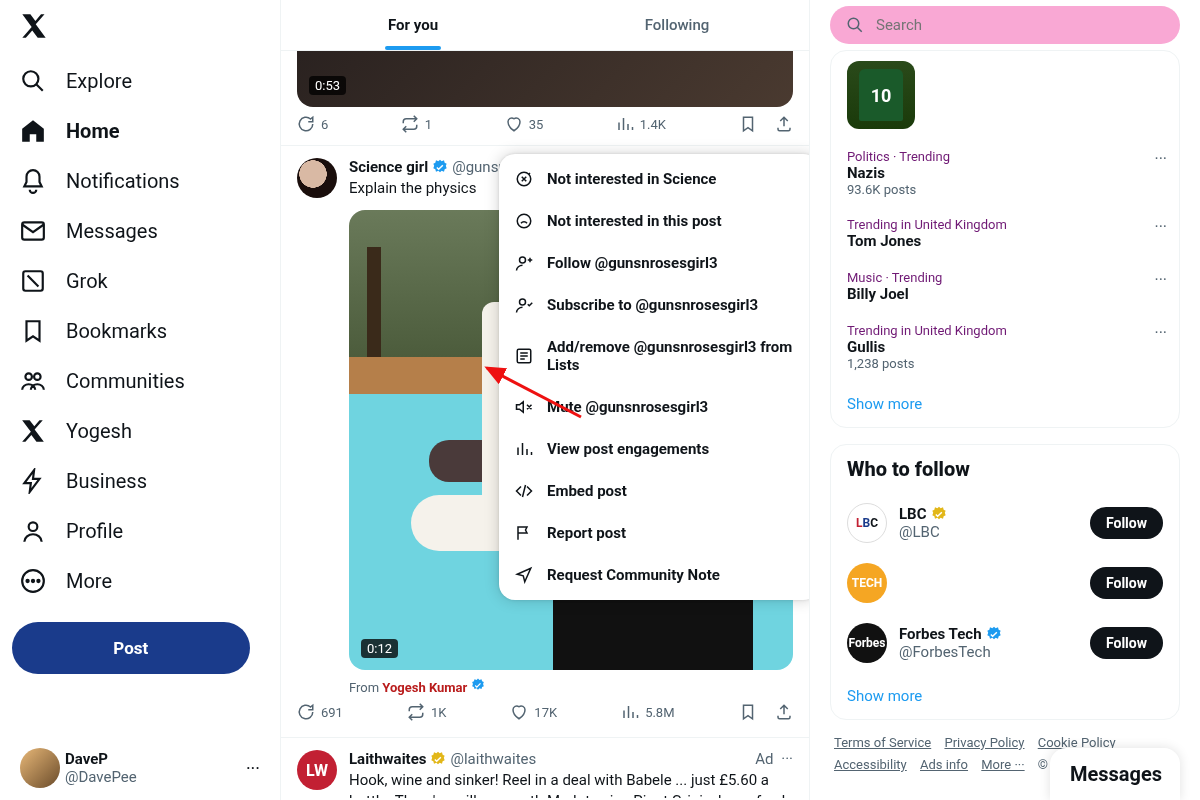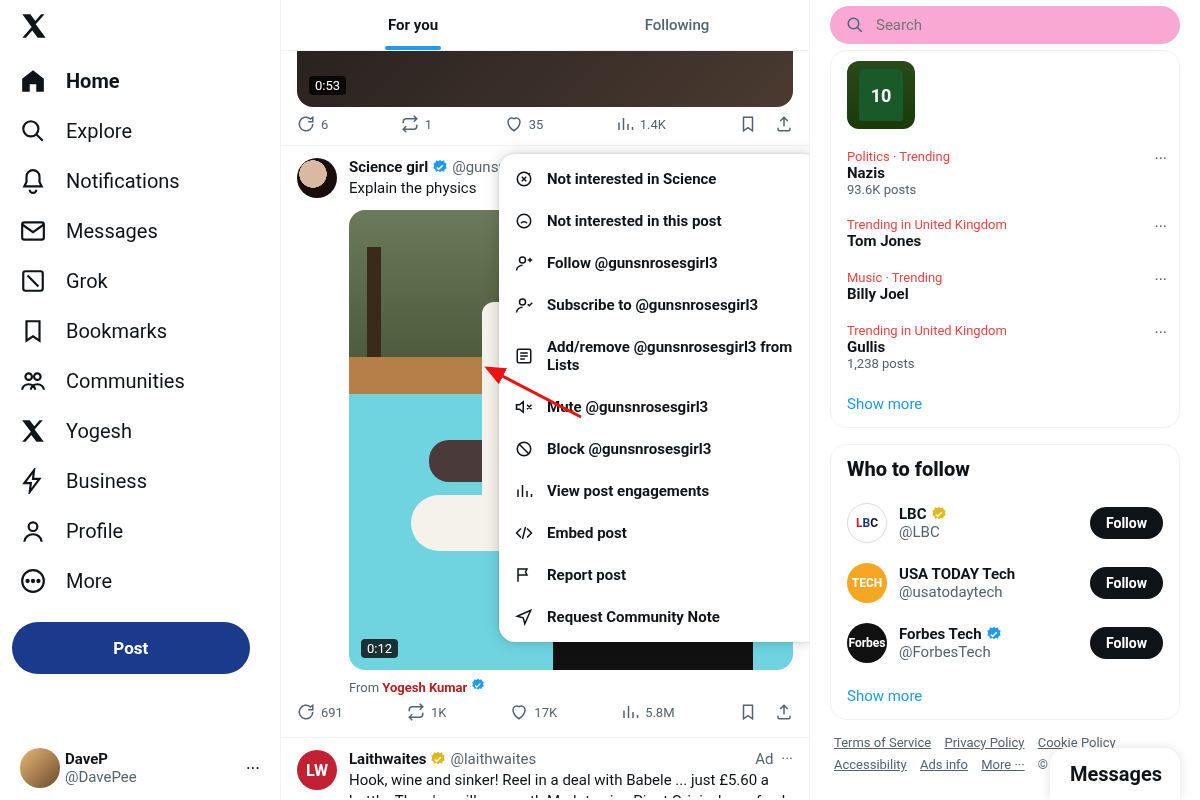--- a/index.html
+++ b/index.html
@@ -63,21 +63,21 @@
 .right { width: 390px; padding: 0 20px; overflow: hidden; }
 .search-wrap { padding: 6px 0; }
 .search { display: flex; align-items: center; background: #f9a8d4; border-radius: 9999px; padding: 10px 16px; gap: 12px; }
 .search input { border: none; background: transparent; font-size: 15px; outline: none; flex: 1; }
 .trend-card, .who-card { background: #fff; border: 1px solid #eff3f4; border-radius: 16px; margin-top: 0; }
 .trend-row { display: flex; gap: 12px; padding: 10px 16px; }
 .trend-thumb { width: 68px; height: 68px; border-radius: 12px; background: linear-gradient(#2a4a1a,#1a3a0a); display:flex; align-items:center; justify-content:center;}
 .jersey { width: 44px; height: 52px; background: #1a5a2a; border-radius: 6px 6px 2px 2px; color: #fff; font-weight: 700; display:flex; align-items:center; justify-content:center; font-size:18px; }
 .trend-meta { color: #536471; font-size: 13px; }
 .trend-item { padding: 10px 16px; position: relative; }
-.trend-cat { color: #ef4444; font-size: 13px; }
+.trend-cat { color: #701a75; font-size: 13px; }
 .trend-name { font-weight: 700; font-size: 15px; }
 .trend-count { color: #536471; font-size: 13px; }
 .trend-more { position: absolute; right: 12px; top: 10px; color: #536471; }
 .show-more { color: #1d9bf0; padding: 14px 16px; font-size: 15px; cursor: pointer; }
 .who-card { margin-top: 16px; }
 .who-title { font-size: 20px; font-weight: 800; padding: 12px 16px; }
 .who-row { display: flex; align-items: center; gap: 12px; padding: 10px 16px; }
 .who-av { width: 40px; height: 40px; border-radius: 50%; display:flex; align-items:center; justify-content:center; color:#fff; font-size:12px; font-weight:700;}
 .lbc { background: #fff; border:1px solid #ddd; font-family: serif; }
 .lbc span:nth-child(1){color:#c22033;} .lbc span:nth-child(2){color:#1a3b8b;} .lbc span:nth-child(3){color:#0f1419;}
@@ -97,36 +97,36 @@
 
 <div class="layout">
 
   <aside class="sidebar">
     <div class="sidebar-logo">
       <svg viewBox="0 0 24 24" fill="#0f1419">
           <path d="M18 2h3l-7.5 8.6L22 22h-6.8l-4.7-6.2L5 22H2l8-9.2L2 2h6.9l4.3 5.7L18 2z"></path>
         </svg>
     </div>
     <nav class="nav">
+      <div class="nav-item">
+          <span class="icon">
+            <svg viewBox="0 0 24 24" fill="none" stroke="#0f1419" stroke-width="2">
+              <circle cx="10" cy="10" r="7"></circle>
+              <path d="m15 15 6 6"></path>
+            </svg>
+          </span>
+          <span class="label">Explore</span>
+        </div>
       <div class="nav-item active">
           <span class="icon">
             <svg viewBox="0 0 24 24" fill="#0f1419">
               <path d="M12 2 2 10v12h7v-7h6v7h7V10z"></path>
             </svg>
           </span>
           <span class="label">Home</span>
-        </div>
-      <div class="nav-item">
-          <span class="icon">
-            <svg viewBox="0 0 24 24" fill="none" stroke="#0f1419" stroke-width="2">
-              <circle cx="10" cy="10" r="7"></circle>
-              <path d="m15 15 6 6"></path>
-            </svg>
-          </span>
-          <span class="label">Explore</span>
         </div>
       <div class="nav-item">
           <span class="icon">
             <svg viewBox="0 0 24 24" fill="none" stroke="#0f1419" stroke-width="2">
               <path d="M6 8a6 6 0 1 1 12 0v5l2 4H4l2-4zM9 20a3 3 0 0 0 6 0"></path>
             </svg>
           </span>
           <span class="label">Notifications</span>
         </div>
       <div class="nav-item">
@@ -325,27 +325,20 @@
                 <rect x="3" y="3" width="18" height="18" rx="2"></rect>
                 <path d="M7 8h10M7 12h10M7 16h6"></path>
               </svg>
               <span>Add/remove @gunsnrosesgirl3 from Lists</span>
             </div>
           <div class="menu-item">
               <svg viewBox="0 0 24 24" fill="none" stroke="#0f1419" stroke-width="2">
                 <path d="M11 5 6 9H2v6h4l5 4zM22 9l-6 6M16 9l6 6"></path>
               </svg>
               <span>Mute @gunsnrosesgirl3</span>
-            </div>
-          <div class="menu-item">
-              <svg viewBox="0 0 24 24" fill="none" stroke="#0f1419" stroke-width="2">
-                <circle cx="12" cy="12" r="9"></circle>
-                <path d="M5 5l14 14"></path>
-              </svg>
-              <span>Block @gunsnrosesgirl3</span>
             </div>
           <div class="menu-item">
               <svg viewBox="0 0 24 24" fill="none" stroke="#0f1419" stroke-width="2">
                 <path d="M4 20V10M10 20V4M16 20v-8M22 20v-4"></path>
               </svg>
               <span>View post engagements</span>
             </div>
           <div class="menu-item">
               <svg viewBox="0 0 24 24" fill="none" stroke="#0f1419" stroke-width="2">
                 <path d="M8 6 2 12l6 6M16 6l6 6-6 6M14 4l-4 16"></path>
@@ -486,26 +479,20 @@
                   <path d="M12 1l2.5 2.3L18 2l1 3.5L22 7l-1.3 3.3L22 14l-3 1.5-1 3.5-3.5-1.3L12 20l-2.5-2.3L6 19l-1-3.5L2 14l1.3-3.7L2 7l3-1.5L6 2l3.5 1.3zM10 14l-2-2-1.5 1.5L10 17l7-7-1.5-1.5z"></path>
                 </svg>
               </span>
             </div>
             <div class="who-handle">@LBC</div>
           </div>
           <button class="follow-btn">Follow</button>
         </div>
       <div class="who-row">
           <div class="who-av usa">TECH</div>
-          <div>
-            <div class="who-name">
-              <span>USA TODAY Tech</span>
-            </div>
-            <div class="who-handle">@usatodaytech</div>
-          </div>
           <button class="follow-btn">Follow</button>
         </div>
       <div class="who-row">
           <div class="who-av forbes">Forbes</div>
           <div>
             <div class="who-name">
               <span>Forbes Tech</span>
               <span class="verify blue">
                 <svg viewBox="0 0 24 24" width="16" height="16">
                   <path d="M12 1l2.5 2.3L18 2l1 3.5L22 7l-1.3 3.3L22 14l-3 1.5-1 3.5-3.5-1.3L12 20l-2.5-2.3L6 19l-1-3.5L2 14l1.3-3.7L2 7l3-1.5L6 2l3.5 1.3zM10 14l-2-2-1.5 1.5L10 17l7-7-1.5-1.5z"></path>

